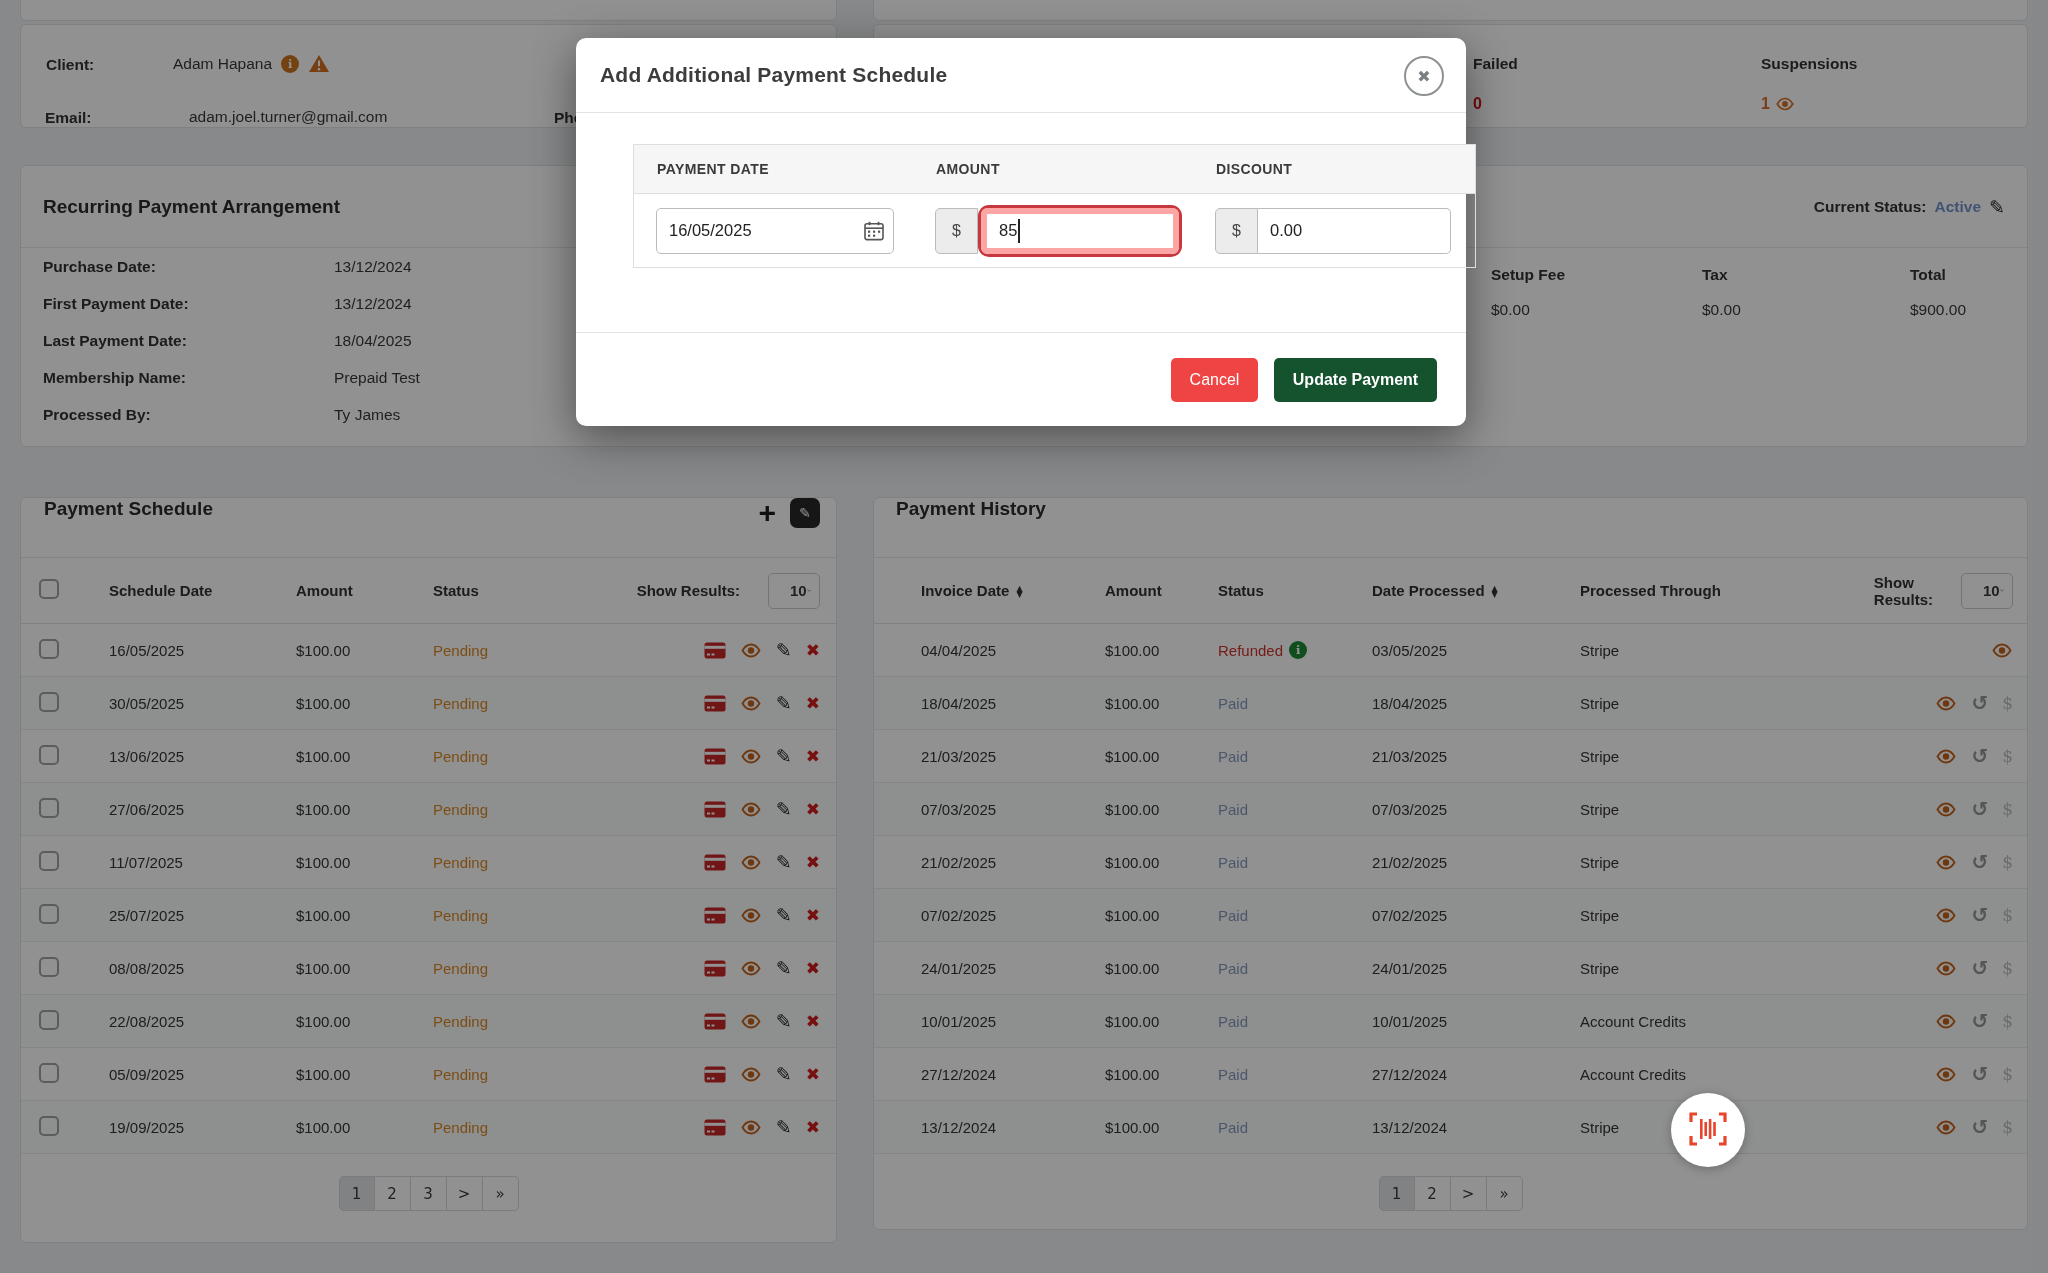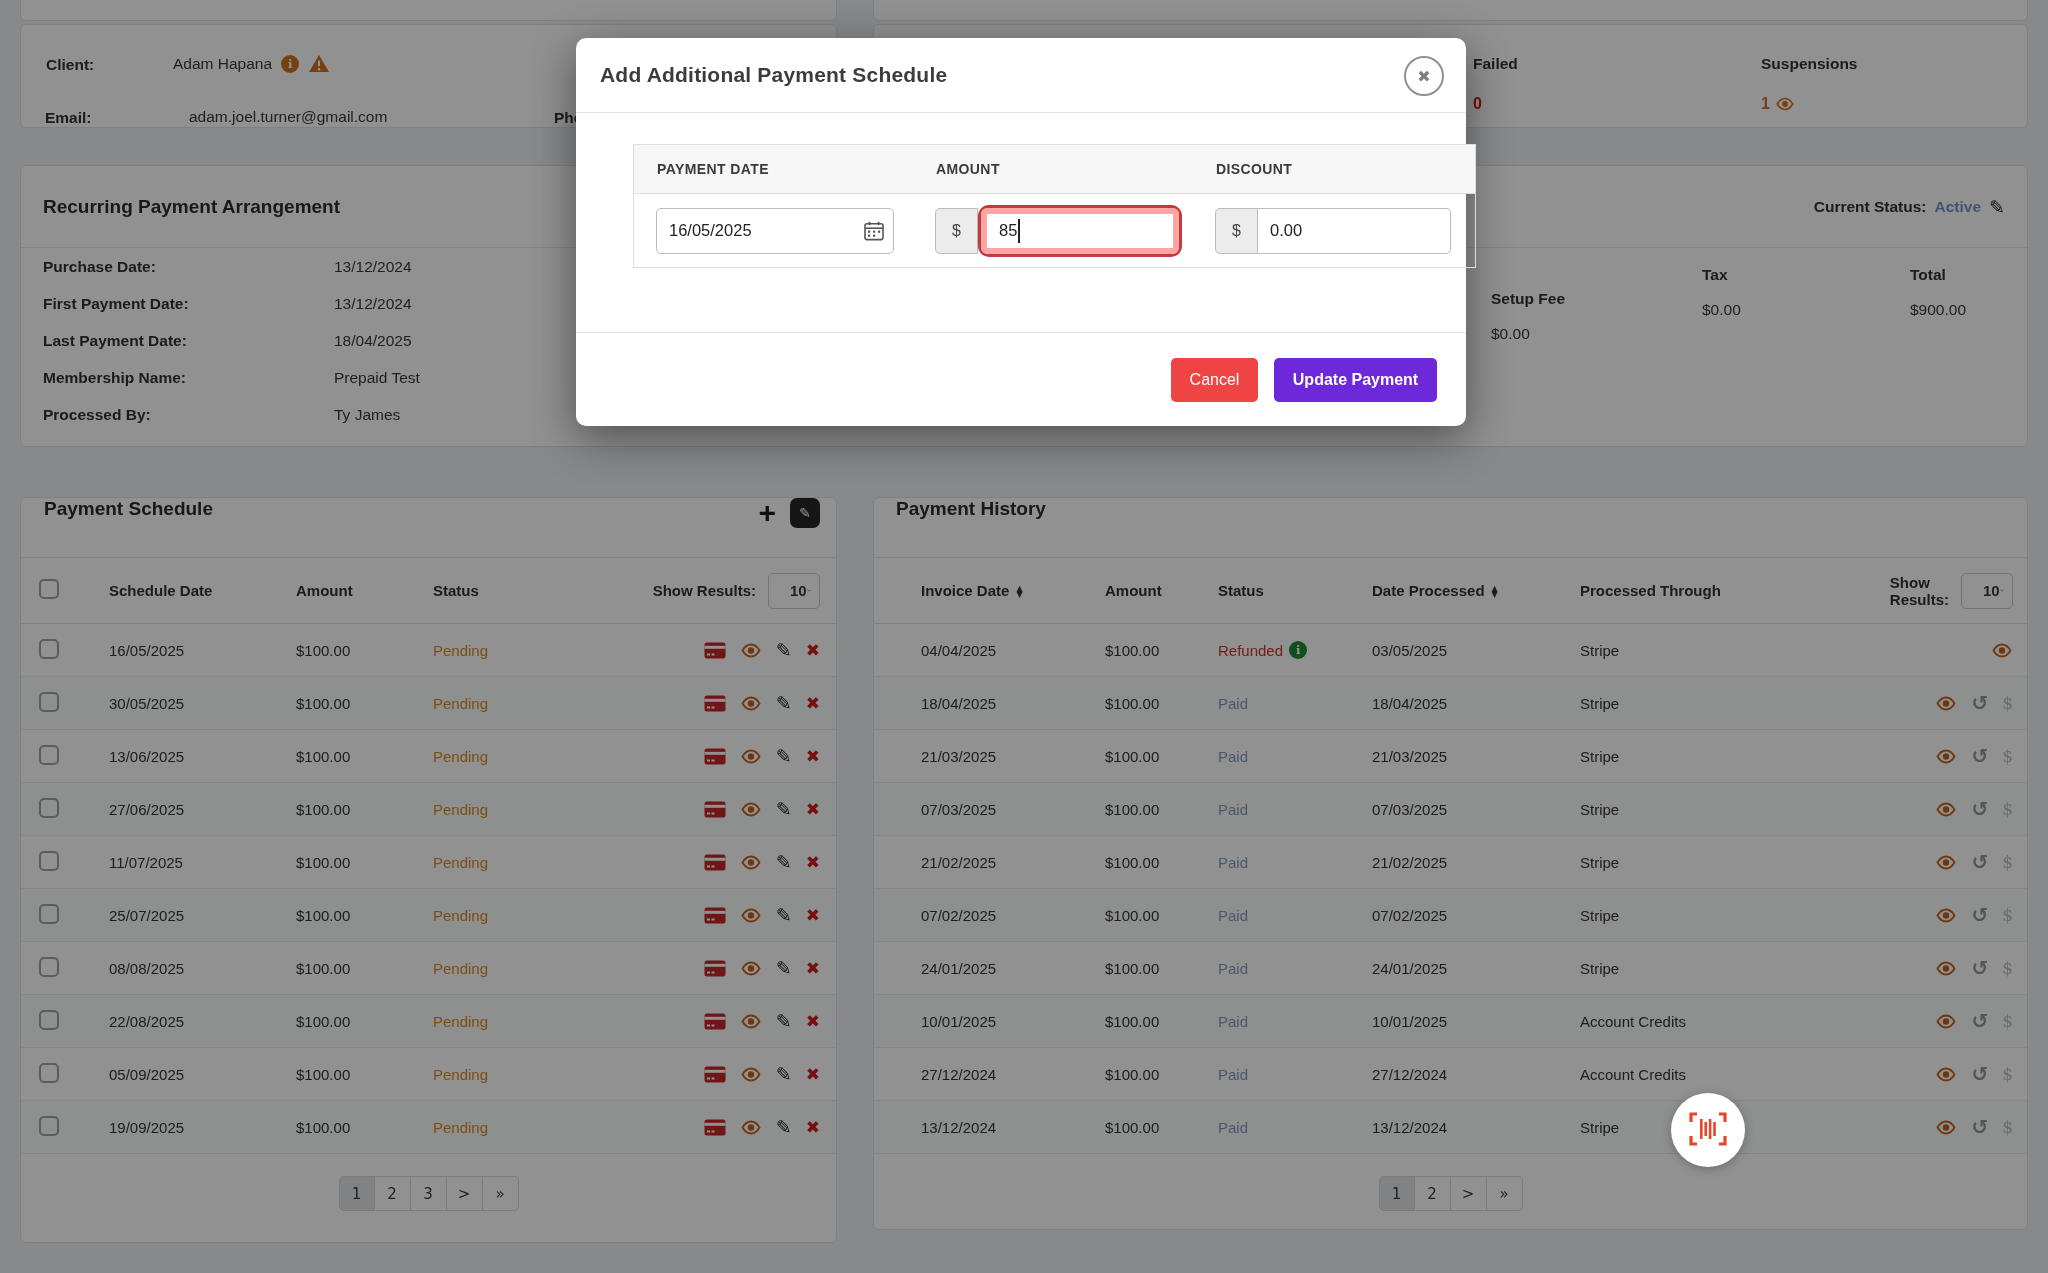--- a/index.html
+++ b/index.html
@@ -61,21 +61,21 @@
   #schedule-card .trow { height:53px; grid-template-columns:70px 187px 137px 170px 1fr; padding:0 16px 0 18px; }
   #schedule-title-icons { position:absolute; right:16px; display:flex; align-items:center; gap:14px; }
 
   #history-card { left:873px; top:497px; width:1155px; height:733px; }
   #history-card .card-title-row { padding-left:22px; }
   #history-card .thead { height:66px; grid-template-columns:184px 113px 154px 208px 1fr 118px; padding:0 14px 0 47px; }
   #history-card .trow { height:53px; grid-template-columns:184px 113px 154px 208px 1fr 118px; padding:0 14px 0 47px; }
 
   .checkbox { display:inline-block; width:20px; height:20px; border:2px solid #9aa0a4; border-radius:5px; background:transparent; cursor:pointer; }
 
-  .show-results { display:flex; align-items:center; justify-content:flex-end; gap:12px; }
+  .show-results { display:flex; align-items:center; justify-content:flex-end; gap:28px; }
   .show-results .sr-label { font-weight:700; font-size:15px; color:#2b2b2b; }
   .select { width:52px; height:36px; border:1px solid #c7cacc; border-radius:5px; background:#fff; display:flex; align-items:center;
             justify-content:space-between; padding:0 8px 0 21px; font-size:15px; color:#333; cursor:pointer; }
 
   .sort { display:inline-flex; flex-direction:column; line-height:6px; margin-left:7px; font-size:8px; color:#2b2b2b;
           font-family:"DejaVu Sans", sans-serif; vertical-align:middle; }
 
   .st-pending { color:#d9841c; }
   .st-paid { color:#8295ba; }
   .st-refunded { color:#cc2b25; font-weight:400; }
@@ -126,21 +126,21 @@
                display:flex; align-items:center; justify-content:center; font-size:16px; color:#444; }
   #amount-ring { margin-left:3px; border-radius:8px; box-shadow:0 0 0 3px #c8373d; }
   #amount-input { width:198px; height:46px; border:6px solid #fca5a5; border-radius:6px; display:flex; align-items:center;
                   padding:0 12px; font-size:16.5px; color:#222; background:#fff; cursor:text; }
   .caret { display:inline-block; width:1.5px; height:24px; background:#222; margin-left:1px; }
   #discount-input { width:193px; border-radius:0 5px 5px 0; border-left:none; }
   #modal-footer { position:absolute; left:0; right:0; top:294px; height:94px; border-top:1px solid #e3e4e6;
                   display:flex; align-items:center; justify-content:flex-end; gap:16px; padding-right:29px; }
   .btn { height:44px; border:none; border-radius:5px; color:#fff; font-size:16px; cursor:pointer; font-family:"Liberation Sans", sans-serif; }
   #btn-cancel { width:87px; background:#ef4444; }
-  #btn-update { width:163px; background:#6d28d9; font-weight:700; }
+  #btn-update { width:163px; background:#14532d; font-weight:700; }
 
   
   #barcode-fab { position:absolute; left:1671px; top:1093px; width:74px; height:74px; border-radius:50%; background:#fff;
                  z-index:50; display:flex; align-items:center; justify-content:center; cursor:pointer;
                  box-shadow:0 2px 10px rgba(0,0,0,0.25); border:none; }
 </style>
 </head>
 <body>
 
 <svg width="0" height="0" style="position:absolute">
@@ -229,21 +229,21 @@
       </div>
       <div class="rfield">
         <span class="kv-label">Membership Name:</span>
         <span class="kv-value">Prepaid Test</span>
       </div>
       <div class="rfield">
         <span class="kv-label">Processed By:</span>
         <span class="kv-value">Ty James</span>
       </div>
     </div>
-    <div class="rsummary-col" style="left:1470px; top:100px;margin-top:24px;">
+    <div class="rsummary-col" style="left:1470px; top:100px;">
       <div class="h">Setup Fee</div>
       <div class="v">$0.00</div>
     </div>
     <div class="rsummary-col" style="left:1681px; top:100px;">
       <div class="h">Tax</div>
       <div class="v">$0.00</div>
     </div>
     <div class="rsummary-col" style="left:1889px; top:100px;">
       <div class="h">Total</div>
       <div class="v">$900.00</div>

